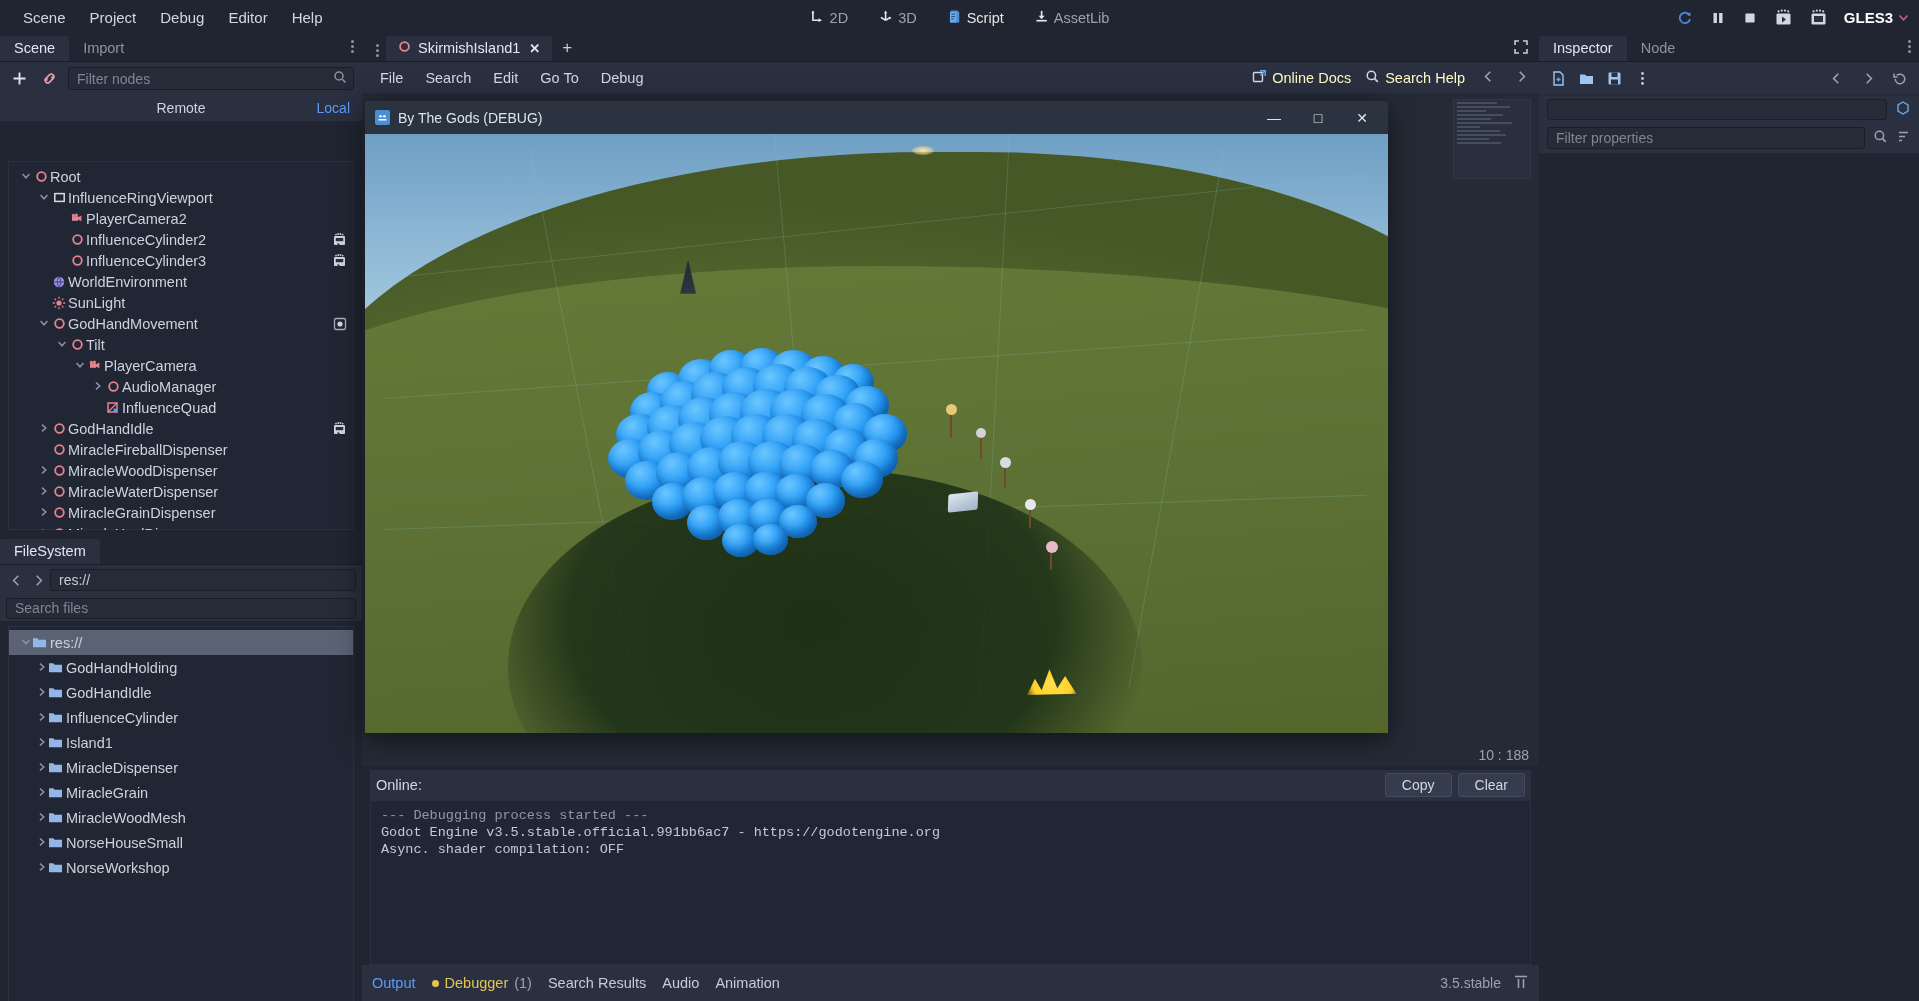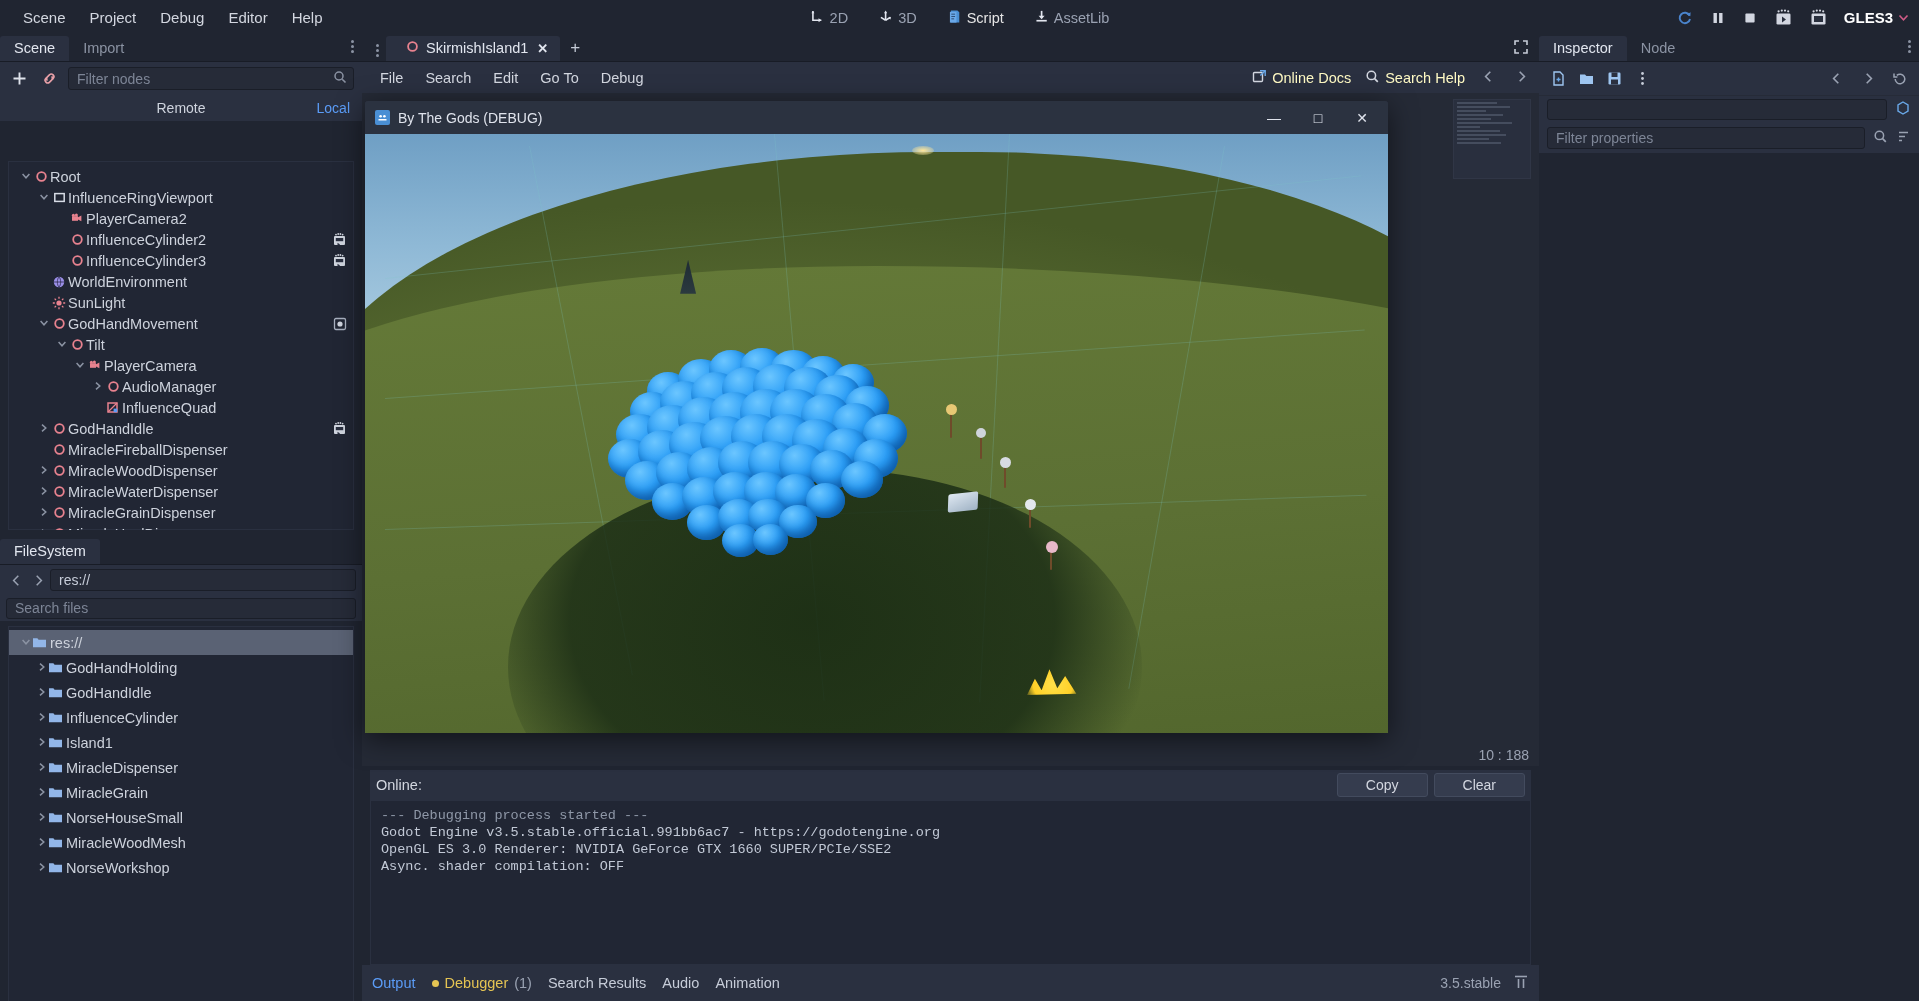--- a/index.html
+++ b/index.html
@@ -131,21 +131,21 @@
     position:absolute; left:362px; top:35px; right:380px; bottom:0;
     background:#202531;
   }
   .st-tabbar {
     height:27px; display:flex; align-items:flex-end; position:relative;
     border-bottom:1px solid #181c26; padding-left:6px;
   }
   .st-kebab { width:18px; height:22px; display:flex; flex-direction:column; align-items:center; justify-content:center; gap:2px; cursor:pointer; }
   .st-kebab i { width:3px; height:3px; background:#8b93a3; border-radius:50%; }
   .script-tab {
-    display:flex; align-items:center; gap:7px; padding:4px 10px 5px 20px;
+    display:flex; align-items:center; gap:7px; padding:4px 10px 5px 12px;
     background:#2a3040; color:#e2e6ef; font-size:14.5px; cursor:pointer;
     border-top-left-radius:3px; border-top-right-radius:3px;
   }
   .tab-x { color:#e2e6ef; font-weight:bold; font-size:13px; cursor:pointer; padding:0 2px; }
   .tab-plus { padding:3px 10px; color:#c6ccd8; font-size:17px; cursor:pointer; }
   .st-expand { position:absolute; right:10px; top:4px; cursor:pointer; color:#c6ccd8; }
 
   .st-menubar {
     height:31px; background:#2a3040; display:flex; align-items:center; padding-left:8px; gap:2px;
     position:relative;
@@ -184,21 +184,21 @@
     position:absolute; left:8px; right:8px; bottom:36px; height:195px;
     background:#212634;
   }
   .op-header {
     height:30px; display:flex; align-items:center; padding:0 6px; gap:8px;
     background:#2a3040;
   }
   .op-title { font-size:14.5px; color:#d3d7e0; }
   .op-btns { margin-left:auto; display:flex; gap:6px; }
   .op-btn {
-    padding:3px 28px; background:#353c4e; border:1px solid #434b5e; border-radius:3px;
+    padding:3px 16px; background:#353c4e; border:1px solid #434b5e; border-radius:3px;
     font-size:14px; color:#d3d7e0; cursor:pointer;
   }
   .op-body {
     position:absolute; left:0; top:30px; right:0; bottom:0;
     border:1px solid #2a3040; background:#22273a00;
     font-family:"Liberation Mono", monospace; font-size:13.5px; line-height:17px;
     padding:6px 10px; color:#c2c9d6; white-space:pre;
   }
   .op-dim { color:#8f98a8; }
 
@@ -825,33 +825,33 @@
           <div class="fs-row">
             <span class="indent" style="width:20px"></span>
             <span class="twisty"><svg width="10" height="10" viewBox="0 0 10 10">
                 <path d="M3 1.6L6.8 5 3 8.4" stroke="#8b93a3" stroke-width="1.5" fill="none"></path>
               </svg></span>
             <span class="folder-ico">
               <svg width="15" height="13" viewBox="0 0 15 13">
                 <path d="M1 2.2h4.4l1.2 1.5H14v7.6H1z" fill="#92b6e8"></path>
               </svg>
             </span>
-            <span>NorseHouseSmall</span>
+            <span>MiracleWoodMesh</span>
           </div>
           <div class="fs-row">
             <span class="indent" style="width:20px"></span>
             <span class="twisty"><svg width="10" height="10" viewBox="0 0 10 10">
                 <path d="M3 1.6L6.8 5 3 8.4" stroke="#8b93a3" stroke-width="1.5" fill="none"></path>
               </svg></span>
             <span class="folder-ico">
               <svg width="15" height="13" viewBox="0 0 15 13">
                 <path d="M1 2.2h4.4l1.2 1.5H14v7.6H1z" fill="#92b6e8"></path>
               </svg>
             </span>
-            <span>MiracleWoodMesh</span>
+            <span>NorseHouseSmall</span>
           </div>
           <div class="fs-row">
             <span class="indent" style="width:20px"></span>
             <span class="twisty"><svg width="10" height="10" viewBox="0 0 10 10">
                 <path d="M3 1.6L6.8 5 3 8.4" stroke="#8b93a3" stroke-width="1.5" fill="none"></path>
               </svg></span>
             <span class="folder-ico">
               <svg width="15" height="13" viewBox="0 0 15 13">
                 <path d="M1 2.2h4.4l1.2 1.5H14v7.6H1z" fill="#92b6e8"></path>
               </svg>
@@ -947,21 +947,21 @@
     <div class="code-status">10 : 188</div>
 
     <div class="output-panel">
       <div class="op-header">
         <span class="op-title">Online:</span>
         <span class="op-btns">
           <span class="op-btn">Copy</span>
           <span class="op-btn">Clear</span>
         </span>
       </div>
-      <div class="op-body" id="output-body"><div class="op-dim">--- Debugging process started ---</div><div>Godot Engine v3.5.stable.official.991bb6ac7 - https://godotengine.org</div><div>OpenGL ES 3.0 Renderer: NVIDIA GeForce GTX 1660 SUPER/PCIe/SSE2</div><div>Async. shader compilation: OFF</div></div>
+      <div class="op-body" id="output-body"><div class="op-dim">--- Debugging process started ---</div><div>Godot Engine v3.5.stable.official.991bb6ac7 - https://godotengine.org</div><div>Async. shader compilation: OFF</div></div>
     </div>
 
     <div class="bottom-bar">
       <span class="bb-tab active">Output</span>
       <span class="bb-tab warn">
         <span class="bb-dot"></span>
         <span>Debugger</span>
         <span class="bb-count">(1)</span>
       </span>
       <span class="bb-tab">Search Results</span>

